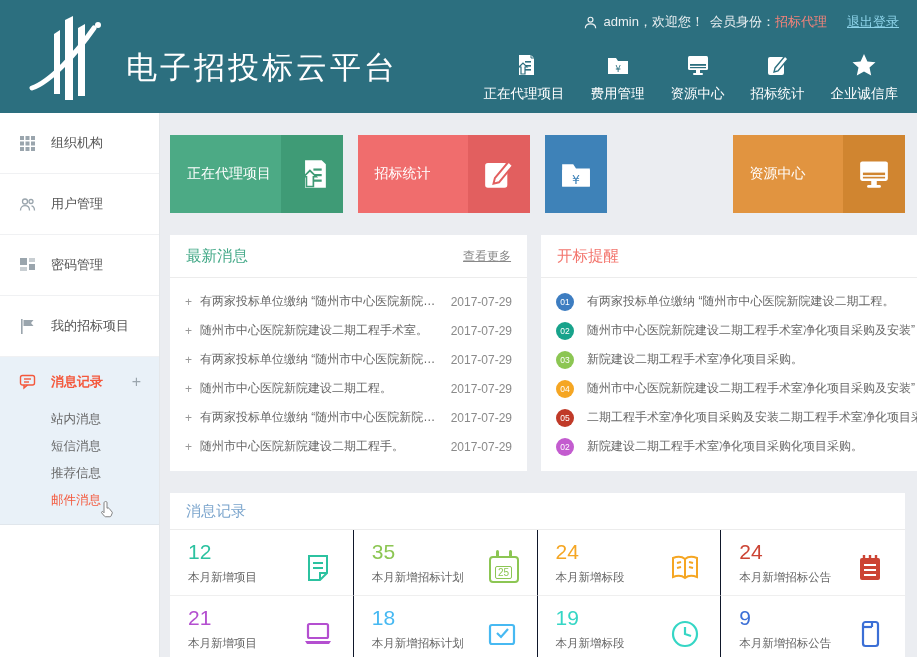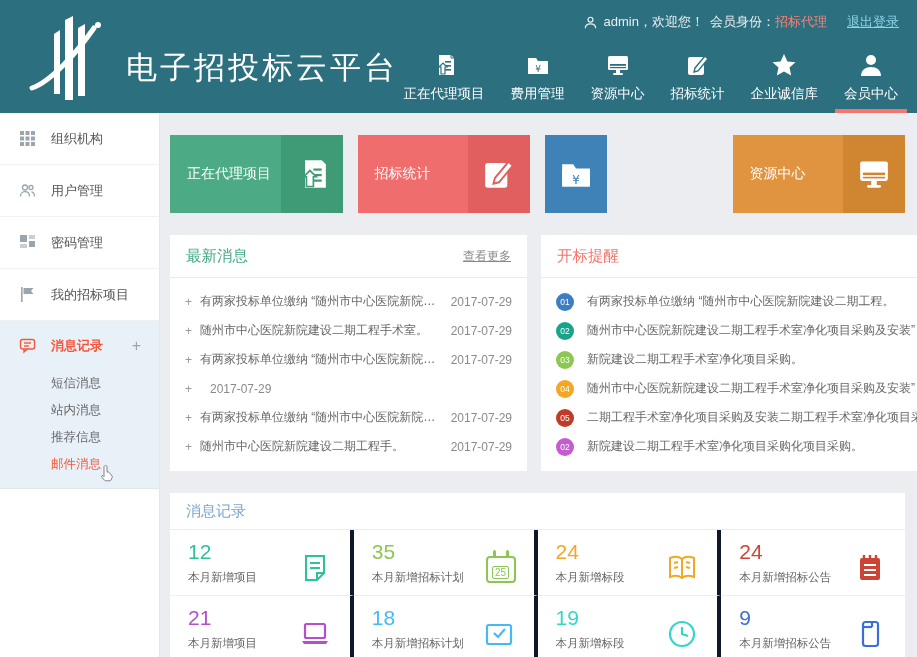--- a/index.html
+++ b/index.html
@@ -17,21 +17,21 @@
   .brand .logo { width:82px; height:94px; }
   .brand .title { font-size:31px; letter-spacing:3px; color:#fff; margin-left:16px; margin-top:18px; font-weight:normal; }
   .nav { position:absolute; right:6px; bottom:0; display:flex; }
   .nav-item { position:relative; padding:0 13px 10px 13px; display:flex; flex-direction:column; align-items:center; cursor:pointer; }
   .nav-ic { width:26px; height:26px; display:flex; align-items:center; justify-content:center; margin-bottom:7px; }
   .nav-label { font-size:13.5px; color:#fff; white-space:nowrap; }
   .nav-item.active::after { content:""; position:absolute; left:4px; right:4px; bottom:0; height:4px; background:#f3756d; }
 
   
   .sidebar { position:absolute; left:0; top:113px; width:160px; bottom:0; background:#fff; border-right:1px solid #e4e7ea; }
-  .side-item { height:52px; display:flex; align-items:center; padding-left:19px; border-bottom:1px solid #f0f1f3; font-size:13px; color:#555; cursor:pointer; }
+  .side-item { height:61px; display:flex; align-items:center; padding-left:19px; border-bottom:1px solid #f0f1f3; font-size:13px; color:#555; cursor:pointer; }
   .side-ic { width:17px; height:17px; margin-right:15px; color:#9aa5ad; display:flex; }
   .side-group { background:#e9f1f8; border-bottom:1px solid #e0e6ec; padding-bottom:10px; }
   .group-head { height:49px; display:flex; align-items:center; padding-left:19px; cursor:pointer; position:relative; }
   .group-head .side-ic { color:#f4583c; }
   .group-label { font-size:13px; color:#f4583c; font-weight:bold; }
   .group-plus { position:absolute; right:18px; color:#9aa5ad; font-size:16px; }
   .sub-item { padding-left:51px; height:27px; display:flex; align-items:center; font-size:12.5px; color:#666; cursor:pointer; position:relative; }
   .sub-item.active { color:#f4583c; }
   .cursor-hand { position:absolute; left:98px; top:12px; width:20px; height:20px; }
 
@@ -61,21 +61,21 @@
   .news-date { font-size:12px; color:#8a8a8a; margin-left:10px; flex:none; }
   .rem-row { height:29px; display:flex; align-items:center; cursor:pointer; }
   .badge { width:18px; height:18px; border-radius:50%; color:#fff; font-size:8.5px; display:flex; align-items:center; justify-content:center; margin-right:13px; flex:none; }
   .rem-text { flex:1; font-size:12px; color:#666; white-space:nowrap; overflow:hidden; text-overflow:ellipsis; }
 
   
   .stats { margin-top:22px; background:#fff; }
   .stats-head { height:37px; display:flex; align-items:center; padding:0 16px; border-bottom:1px solid #ececec; }
   .stats-title { font-size:15px; color:#7aa4cc; }
   .stats-grid { display:grid; grid-template-columns:repeat(4,1fr); }
-  .stat-cell { height:66px; padding:10px 18px 0 18px; display:flex; justify-content:space-between; border-right:4px solid #0f172a; }
+  .stat-cell { height:66px; padding:10px 18px 0 18px; display:flex; justify-content:space-between; border-right:1px solid #0f172a; }
   .stat-cell.last { border-right:none; }
   .stat-cell.row1 { border-bottom:1px solid #efefef; }
   .stat-value { font-size:21px; line-height:24px; }
   .stat-label { font-size:11.5px; color:#666; margin-top:6px; white-space:nowrap; }
   .stat-icon { align-self:center; display:flex; }
   .stat-icon svg { width:34px; height:34px; }
   .cal-box { width:30px; height:27px; border:2px solid currentColor; border-radius:4px; position:relative; display:flex; align-items:flex-end; justify-content:center; margin-top:4px; }
   .cal-box::before, .cal-box::after { content:""; position:absolute; top:-8px; width:3px; height:8px; background:currentColor; border-radius:2px; }
   .cal-box::before { left:5px; } .cal-box::after { right:5px; }
   .cal-day { font-size:10px; border:1.5px solid currentColor; border-radius:2px; padding:0 2px; margin-bottom:2px; line-height:11px; }
@@ -155,29 +155,20 @@
         </span>
         <span class="nav-label">招标统计</span>
       </div>
       <div class="nav-item">
         <span class="nav-ic">
           <svg viewBox="0 0 26 26">
               <polygon points="13,2 16.4,9.4 24.5,10.2 18.5,15.6 20.2,23.5 13,19.4 5.8,23.5 7.5,15.6 1.5,10.2 9.6,9.4" fill="#fff"></polygon>
             </svg>
         </span>
         <span class="nav-label">企业诚信库</span>
-      </div>
-      <div class="nav-item active">
-        <span class="nav-ic">
-          <svg viewBox="0 0 26 26">
-              <circle cx="13" cy="8" r="5" fill="#fff"></circle>
-              <path d="M3 24 c0-6 4.5-9 10-9 s10 3 10 9 z" fill="#fff"></path>
-            </svg>
-        </span>
-        <span class="nav-label">会员中心</span>
       </div>
     </div>
   </div>
 
   <div class="sidebar">
     <div class="side-item">
       <span class="side-ic">
         <svg viewBox="0 0 17 17" fill="currentColor">
             <rect x="1" y="1" width="4" height="4"></rect>
             <rect x="6.5" y="1" width="4" height="4"></rect>
@@ -231,24 +222,24 @@
               <rect x="1.5" y="2.5" width="14" height="9.5" rx="2"></rect>
               <path d="M5 12 v3 l3.5-3" fill="none"></path>
               <line x1="5" y1="6" x2="12" y2="6"></line>
               <line x1="5" y1="9" x2="10" y2="9"></line>
             </svg>
         </span>
         <span class="group-label">消息记录</span>
         <span class="group-plus">+</span>
       </div>
       <div class="sub-item">
+        <span>站内消息</span>
+      </div>
+      <div class="sub-item">
         <span>短信消息</span>
-      </div>
-      <div class="sub-item">
-        <span>站内消息</span>
       </div>
       <div class="sub-item">
         <span>推荐信息</span>
       </div>
       <div class="sub-item active">
         <span>邮件消息</span>
         <svg class="cursor-hand" viewBox="0 0 24 24">
           <path d="M9.5 3c.7 0 1.3.6 1.3 1.3 V11 l1.2-.3 c.5-.1 1 .1 1.3.5 l3.6 4.4 c.3.4.4.9.2 1.3 l-1.5 3.6 c-.2.5-.7.8-1.3.8 H9 c-.5 0-.9-.2-1.2-.6 L4.5 16.8 c-.4-.5-.3-1.1.1-1.5 .4-.4 1-.4 1.4 0 l1.2 1.2 V4.3 C7.2 3.6 8.8 3 9.5 3z" fill="#fff" stroke="#777" stroke-width="1.1"></path>
         </svg>
       </div>
@@ -325,20 +316,21 @@
             <span class="news-text">随州市中心医院新院建设二期工程手术室。</span>
             <span class="news-date">2017-07-29</span>
           </div>
           <div class="news-row">
             <span class="news-bullet">+</span>
             <span class="news-text">有两家投标单位缴纳 “随州市中心医院新院建设……</span>
             <span class="news-date">2017-07-29</span>
           </div>
           <div class="news-row">
             <span class="news-bullet">+</span>
+            <span class="news-text">随州市中心医院新院建设二期工程。</span>
             <span class="news-date">2017-07-29</span>
           </div>
           <div class="news-row">
             <span class="news-bullet">+</span>
             <span class="news-text">有两家投标单位缴纳 “随州市中心医院新院建设。</span>
             <span class="news-date">2017-07-29</span>
           </div>
           <div class="news-row">
             <span class="news-bullet">+</span>
             <span class="news-text">随州市中心医院新院建设二期工程手。</span>

